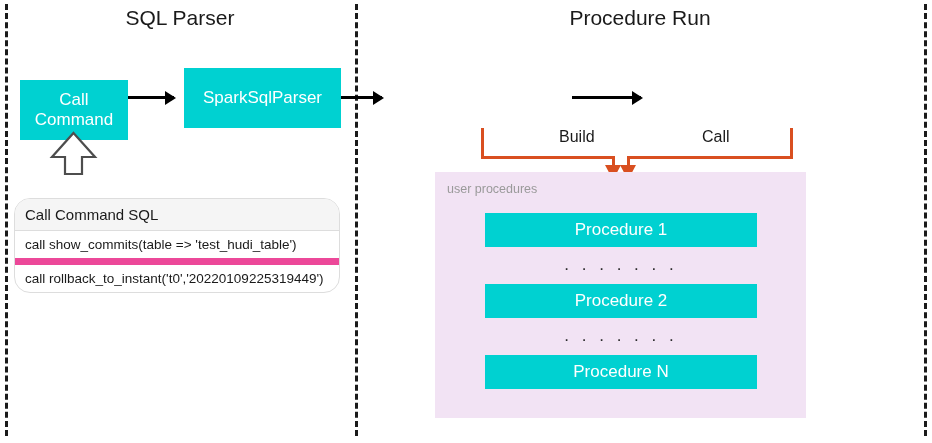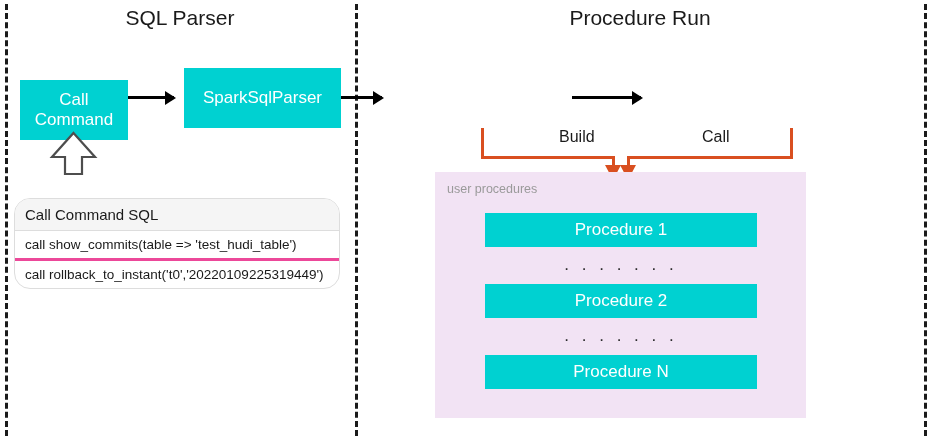--- a/index.html
+++ b/index.html
@@ -103,21 +103,21 @@
     margin-top: 24px;
   }
   .sql-header {
     background: #f5f5f5;
     border-bottom: 1px solid #dddddd;
     padding: 7px 10px;
     font-size: 15px;
     color: #1a1a1a;
   }
   .sql-row {
-    border-bottom: 3px solid #ec4899;
+    border-bottom: 7px solid #ec4899;
     padding: 6px 10px;
     font-size: 13.5px;
     color: #1a1a1a;
     white-space: nowrap;
   }
   .sql-row:last-child { border-bottom: none; }
 
   
   .orange-seg {
     position: absolute;

